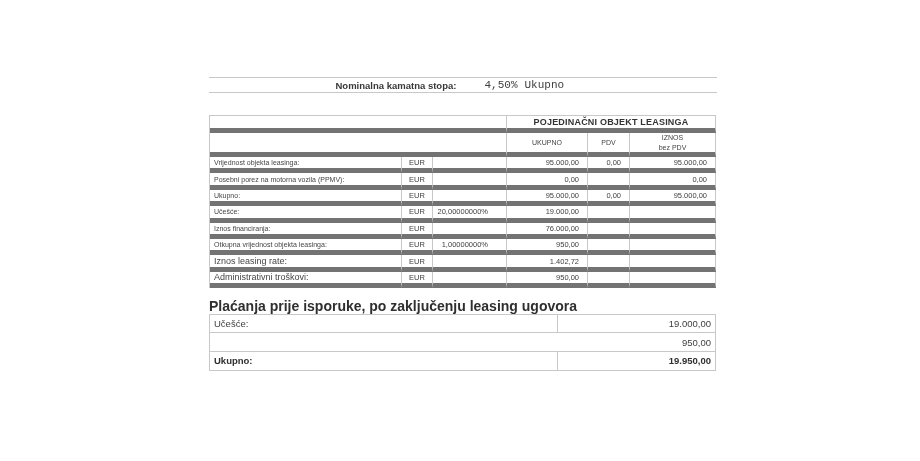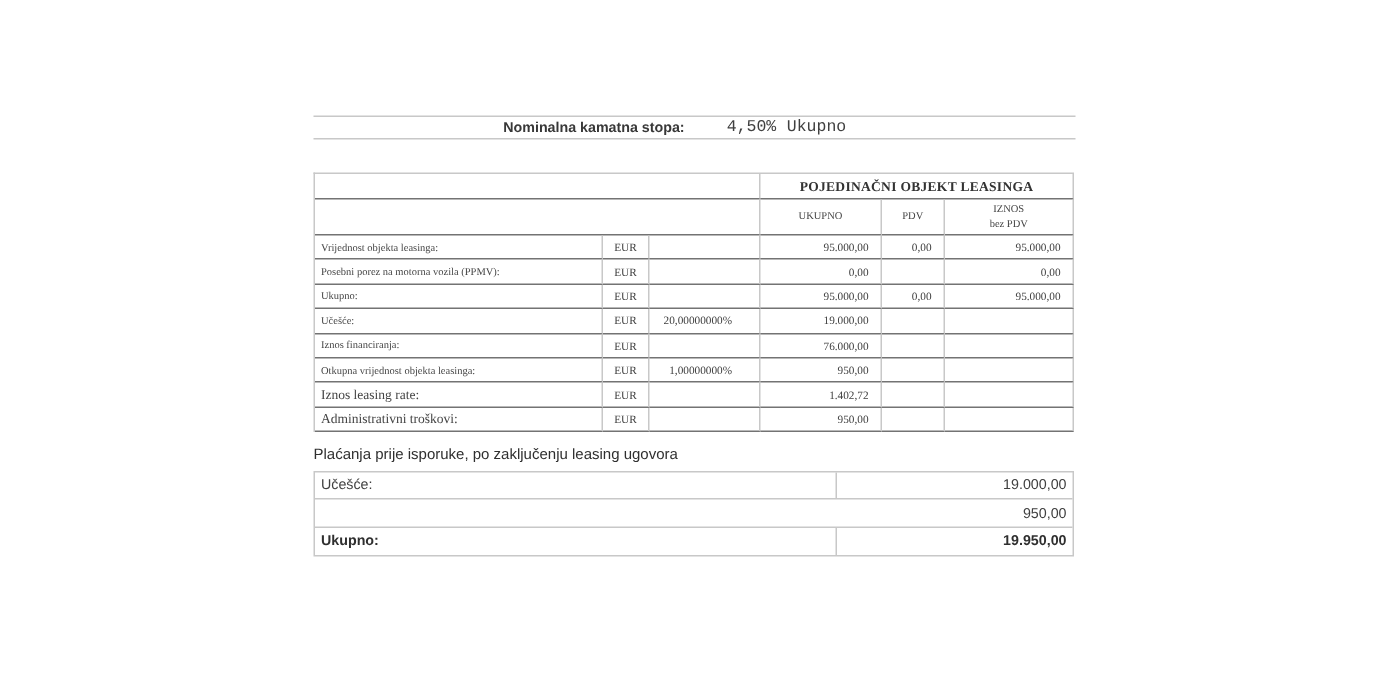--- a/index.html
+++ b/index.html
@@ -15,37 +15,37 @@
   .tt-label { width: 153px; padding-left: 4px; font-weight: bold; font-size: 9.5px; color: #383838; }
   .tt-value { font-size: 11px; display: flex; gap: 7px; font-family: Liberation Mono, monospace; }
   .tt-right { display: flex; flex: 1; border-left: 1px solid #c8c8c8; align-items: center; height: 100%; }
   .tt-rlabel { width: 147px; padding-left: 9px; font-weight: bold; font-size: 9.5px; color: #383838; }
   .tt-rvalue { font-size: 9.5px; }
 
   
   .main-table { position: absolute; left: 209px; top: 115px; width: 507px;
                 border-top: 1px solid #c8c8c8; border-left: 1px solid #c8c8c8;
                 display: grid; grid-template-columns: 192px 31px 74px 81px 42px 86px; }
-  .main-table > div { border-right: 1px solid #c8c8c8; border-bottom: 1px solid #737373;
-                      display: flex; align-items: center; overflow: hidden; font-family: Liberation Serif, serif; }
+  .main-table > div { border-right: 1px solid #c8c8c8; border-bottom: 5px solid #737373;
+                      display: flex; align-items: center; overflow: hidden; }
   .mh-left1 { grid-column: 1 / 4; height: 17px; }
   .mh-group { grid-column: 4 / 7; height: 17px; justify-content: center;
               font-weight: bold; font-size: 9px; color: #333333; letter-spacing: 0.2px; }
   .mh-left2 { grid-column: 1 / 4; height: 24px; }
   .mh-col  { height: 24px; justify-content: center; font-size: 7px; color: #444444; text-align: center; line-height: 1.3; }
   .cell { height: 16.4px; font-size: 7.5px; }
   .c-label { padding-left: 4px; font-size: 7px; color: #454545; }
   .c-label.lg { font-size: 9px; }
   .c-cur { justify-content: center; text-align: center; }
   .c-pct { justify-content: flex-end; padding-right: 18px; }
   .c-num { justify-content: flex-end; padding-right: 8px; }
 
   
-  .section-heading { position: absolute; left: 209px; top: 298px; font-weight: normal;
-                     font-size: 10px; color: #2f2f2f; }
+  .section-heading { position: absolute; left: 209px; top: 298px; font-weight: bold;
+                     font-size: 14px; color: #2f2f2f; }
   .bottom-table { position: absolute; left: 209px; top: 314px; width: 507px;
                   border: 1px solid #c8c8c8; }
   .bt-row { display: flex; height: 18.4px; border-bottom: 1px solid #c8c8c8; align-items: center; }
   .bt-row:last-child { border-bottom: none; }
   .bt-label { width: 348px; padding-left: 4px; font-size: 9.5px; height: 100%;
               display: flex; align-items: center; border-right: 1px solid #c8c8c8; }
   .bt-value { flex: 1; text-align: right; padding-right: 4px; font-size: 9.5px; }
   .bt-row.bold .bt-label, .bt-row.bold .bt-value { font-weight: bold; color: #2f2f2f; }
 </style>
 </head>

